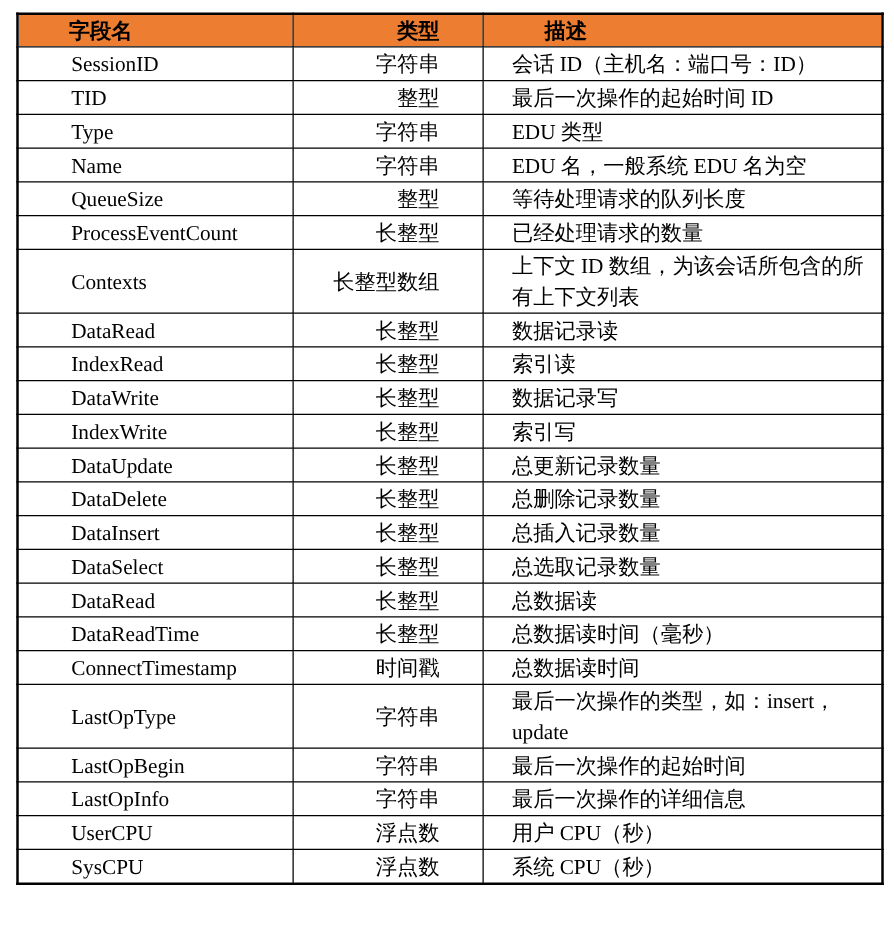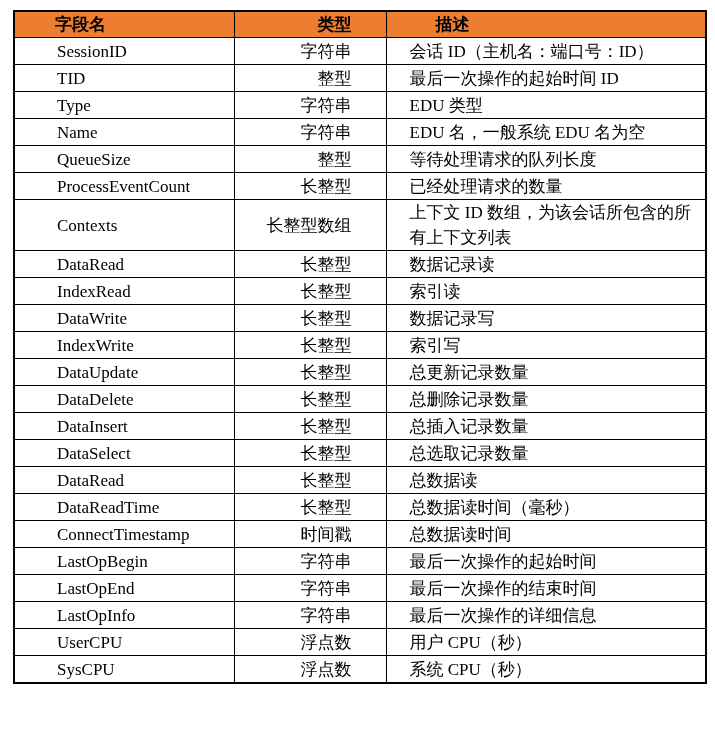--- a/index.html
+++ b/index.html
@@ -172,32 +172,32 @@
     <td class="c3">总数据读时间（毫秒）</td>
   </tr>
 
 
   <tr>
     <td class="c1">ConnectTimestamp</td>
     <td class="c2">时间戳</td>
     <td class="c3">总数据读时间</td>
   </tr>
 
+  <tr>
+    <td class="c1">LastOpType</td>
+    <td class="c2">字符串</td>
+    <td class="c3">最后一次操作的类型，如：insert，update</td>
+  </tr>
 
   <tr>
     <td class="c1">LastOpBegin</td>
     <td class="c2">字符串</td>
     <td class="c3">最后一次操作的起始时间</td>
   </tr>
 
-  <tr>
-    <td class="c1">LastOpEnd</td>
-    <td class="c2">字符串</td>
-    <td class="c3">最后一次操作的结束时间</td>
-  </tr>
 
   <tr>
     <td class="c1">LastOpInfo</td>
     <td class="c2">字符串</td>
     <td class="c3">最后一次操作的详细信息</td>
   </tr>
 
   <tr>
     <td class="c1">UserCPU</td>
     <td class="c2">浮点数</td>

